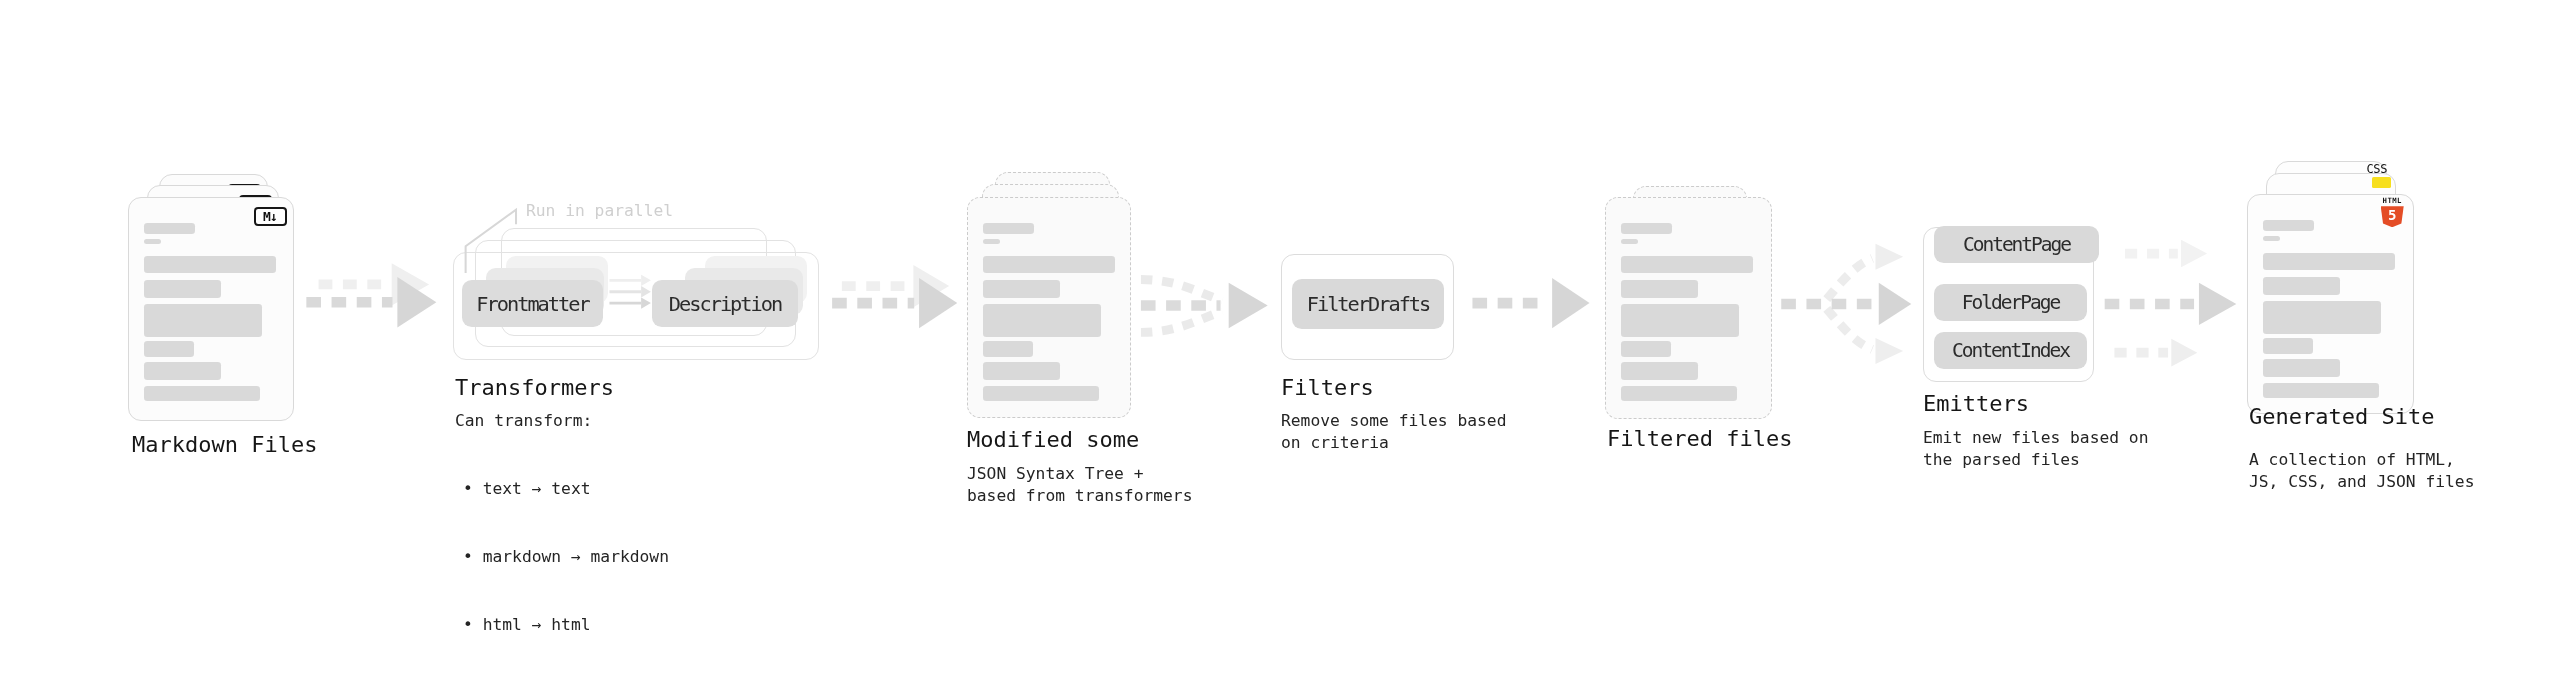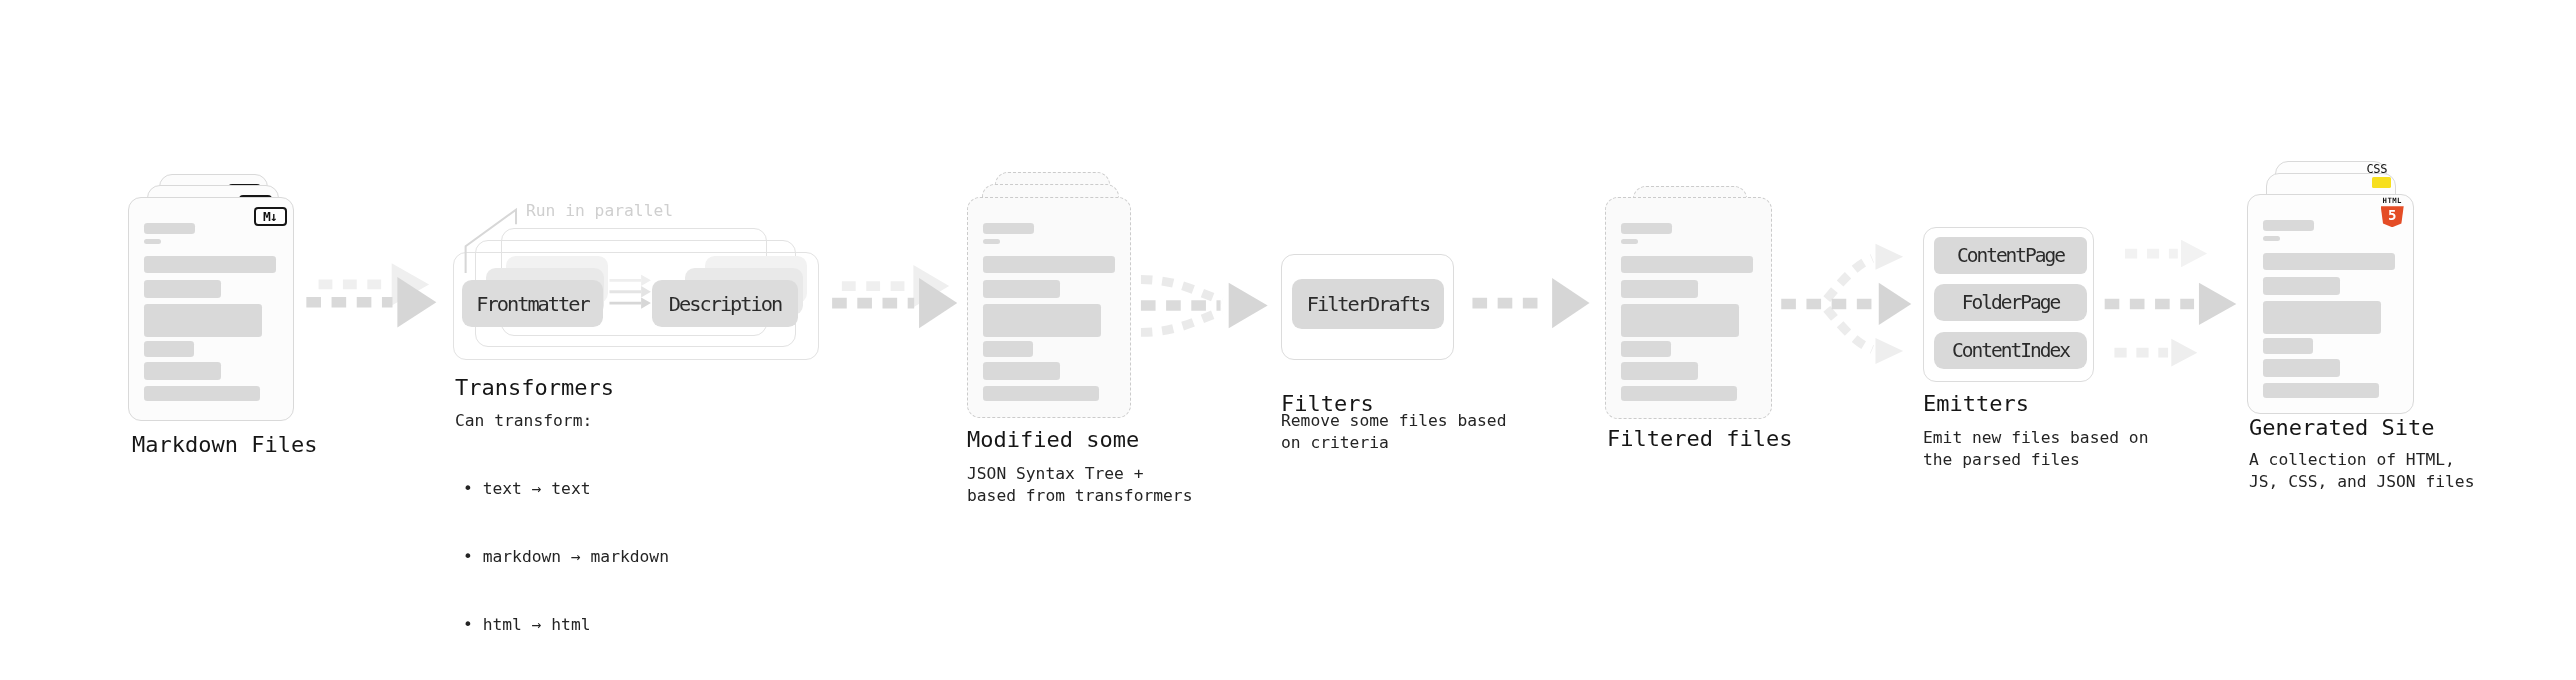--- a/index.html
+++ b/index.html
@@ -113,21 +113,21 @@
       <div>JSON Syntax Tree +</div>
       <div>based from transformers</div>
     </div>
   </div>
 
   <div>
     <div class="pbox opaque" style="left:1281px;top:254px;width:173px;height:106px;border-color:#dcdcdc;"></div>
     <div class="plugin" style="left:1292px;top:279px;width:152px;height:50px;background:#d9d9d9;">
       <span>FilterDrafts</span>
     </div>
-    <div class="title" style="left:1281px;top:375px;margin-top:16px;">Filters</div>
+    <div class="title" style="left:1281px;top:375px;">Filters</div>
     <div class="desc" style="left:1281px;top:410px;">
       <div>Remove some files based</div>
       <div>on criteria</div>
     </div>
   </div>
 
   <div>
     <div class="doc dashed" style="left:1633px;top:186px;width:114px;height:203px;"></div>
     <div class="doc dashed" style="left:1605px;top:197px;width:167px;height:222px;">
       <div class="bars">
@@ -139,21 +139,21 @@
         <div class="bar" style="width:50px;height:15.4px;margin-bottom:4.9px;"></div>
         <div class="bar" style="width:77px;height:18px;margin-bottom:6.5px;"></div>
         <div class="bar" style="width:116px;height:14.6px;"></div>
       </div>
     </div>
     <div class="title" style="left:1607px;top:426px;">Filtered files</div>
   </div>
 
   <div>
     <div class="pbox opaque" style="left:1923px;top:227px;width:171px;height:155px;border-color:#dcdcdc;"></div>
-    <div class="plugin emit" style="left:1934px;top:237px;width:153px;height:37px;border-radius:6px;">
+    <div class="plugin emit" style="left:1934px;top:226px;width:165px;height:37px;">
       <span>ContentPage</span>
     </div>
     <div class="plugin emit" style="left:1934px;top:284px;width:153px;height:37px;">
       <span>FolderPage</span>
     </div>
     <div class="plugin emit" style="left:1934px;top:332px;width:153px;height:37px;">
       <span>ContentIndex</span>
     </div>
     <div class="title" style="left:1923px;top:391px;">Emitters</div>
     <div class="desc" style="left:1923px;top:427px;">
@@ -181,21 +181,21 @@
         <div class="bar" style="width:51px;height:10.6px;margin-bottom:5.7px;"></div>
         <div class="bar" style="width:17px;height:4.9px;margin-bottom:12.2px;"></div>
         <div class="bar" style="width:132px;height:17px;margin-bottom:6.5px;"></div>
         <div class="bar" style="width:77px;height:18px;margin-bottom:6.5px;"></div>
         <div class="bar" style="width:118px;height:33px;margin-bottom:4.1px;"></div>
         <div class="bar" style="width:50px;height:15.4px;margin-bottom:4.9px;"></div>
         <div class="bar" style="width:77px;height:18px;margin-bottom:6.5px;"></div>
         <div class="bar" style="width:116px;height:14.6px;"></div>
       </div>
     </div>
-    <div class="title" style="left:2249px;top:415px;">Generated Site</div>
+    <div class="title" style="left:2249px;top:404px;">Generated Site</div>
     <div class="desc" style="left:2249px;top:449px;">
       <div>A collection of HTML,</div>
       <div>JS, CSS, and JSON files</div>
     </div>
   </div>
 
   <svg class="abs" width="2576" height="681" style="left:0;top:0;pointer-events:none;" viewBox="0 0 3170 838">
 
     <g>
       <line x1="392" y1="350" x2="476" y2="350" stroke="#efefef" stroke-width="12" stroke-dasharray="17 13"></line>

